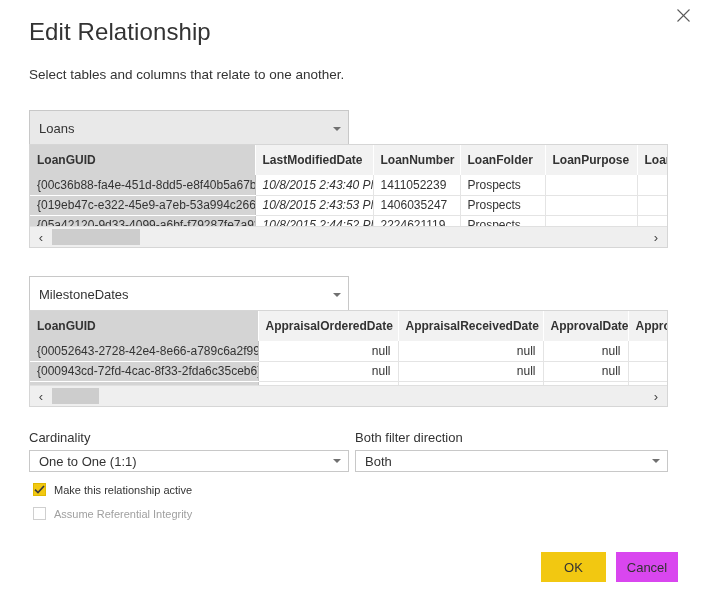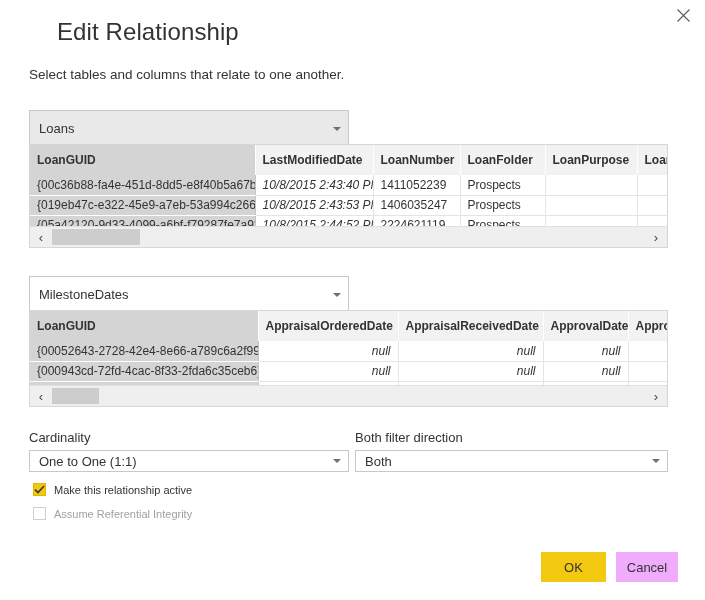--- a/index.html
+++ b/index.html
@@ -36,21 +36,20 @@
   
   .dialog-title {
     position: absolute;
     left: 29px;
     top: 17px;
     font-size: 24px;
     font-weight: 300;
     color: #333333;
     letter-spacing: 0.1px;
     line-height: 30px;
-    margin-left: 28px;
   }
   .dialog-subtitle {
     position: absolute;
     left: 29px;
     top: 66px;
     font-size: 13.5px;
     color: #333333;
     line-height: 18px;
   }
 
@@ -140,21 +139,21 @@
     border-bottom: 1px solid #e4e4e4;
     overflow: hidden;
     box-sizing: border-box;
     background: #ffffff;
   }
   
   table.preview th.keycol { background: #d4d4d4; }
   table.preview td.keycol { background: #d4d4d4; border-right: 1px solid #c4c4c4; border-bottom: 1px solid #ffffff; }
   td.italic, th.italic { font-style: italic; }
   td.right { text-align: right; }
-  td.nullcell { text-align: right; font-style: italic; color: #444444; }
+  td.nullcell { text-align: right; color: #444444; }
 
   
   .hscroll {
     position: absolute;
     left: 0;
     right: 0;
     bottom: 0;
     height: 20px;
     background: #efefef;
     border-top: 1px solid #e0e0e0;
@@ -267,21 +266,21 @@
     border: none;
     padding: 15px;
   }
   #ok-button {
     left: 541px; top: 552px; width: 65px;
     background: #f2c811;
     color: #333333;
   }
   #cancel-button {
     left: 616px; top: 552px; width: 62px;
-    background: #f0abfc;
+    background: #d946ef;
     color: #333333;
   }
 </style>
 </head>
 <body>
 
 <button class="close-btn">
   <span>
     <svg width="13" height="13" viewBox="0 0 13 13">
       <line x1="0.5" y1="0.5" x2="12.5" y2="12.5" stroke="#5a5a5a" stroke-width="1.1"></line>

